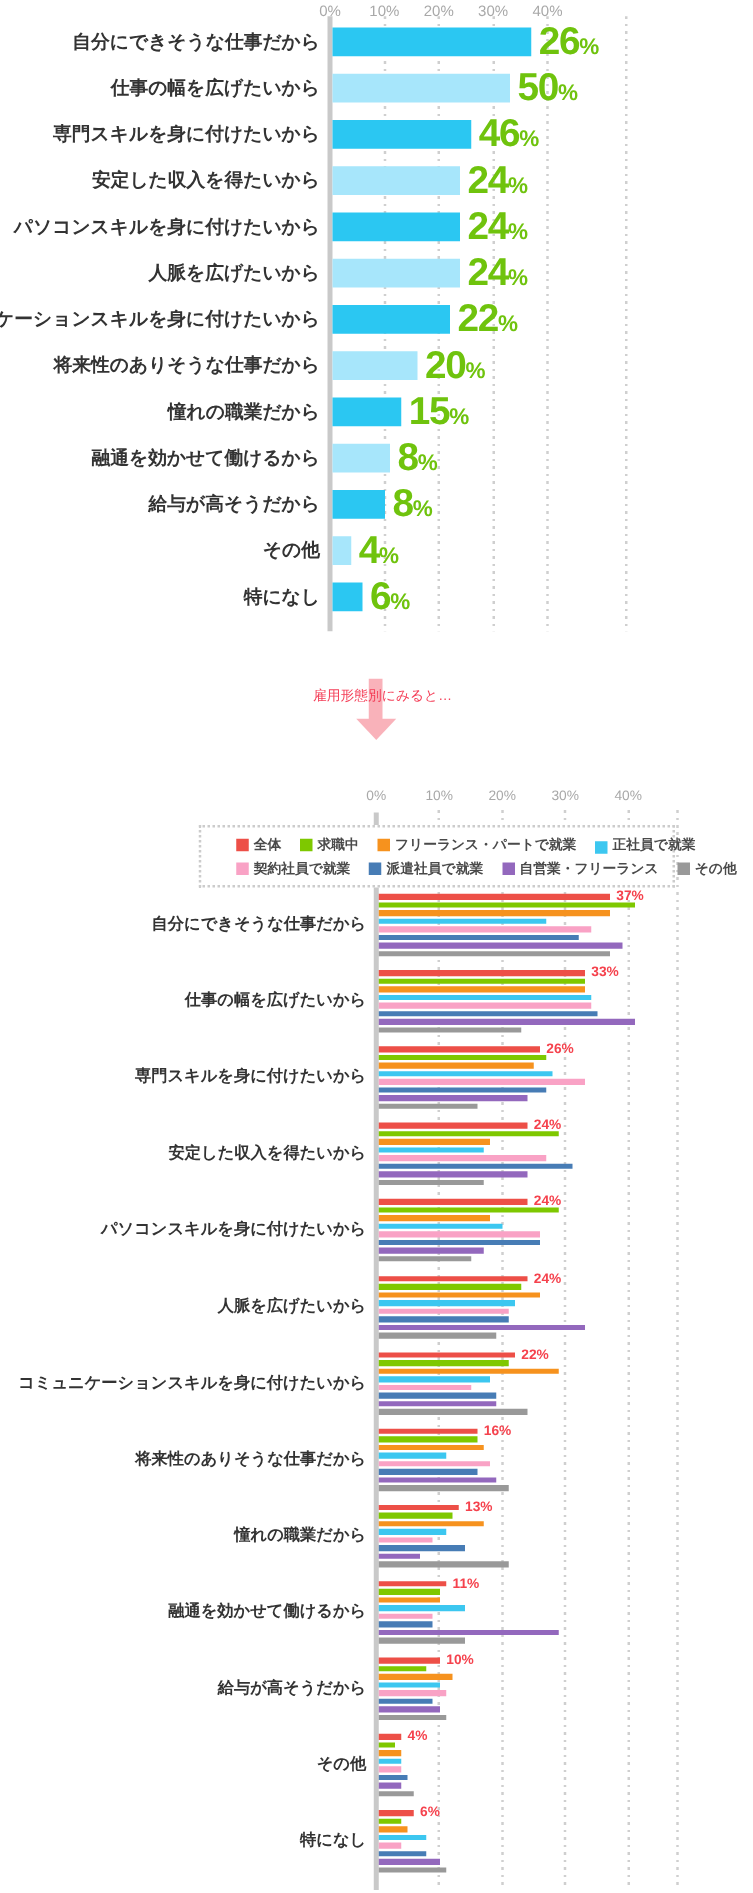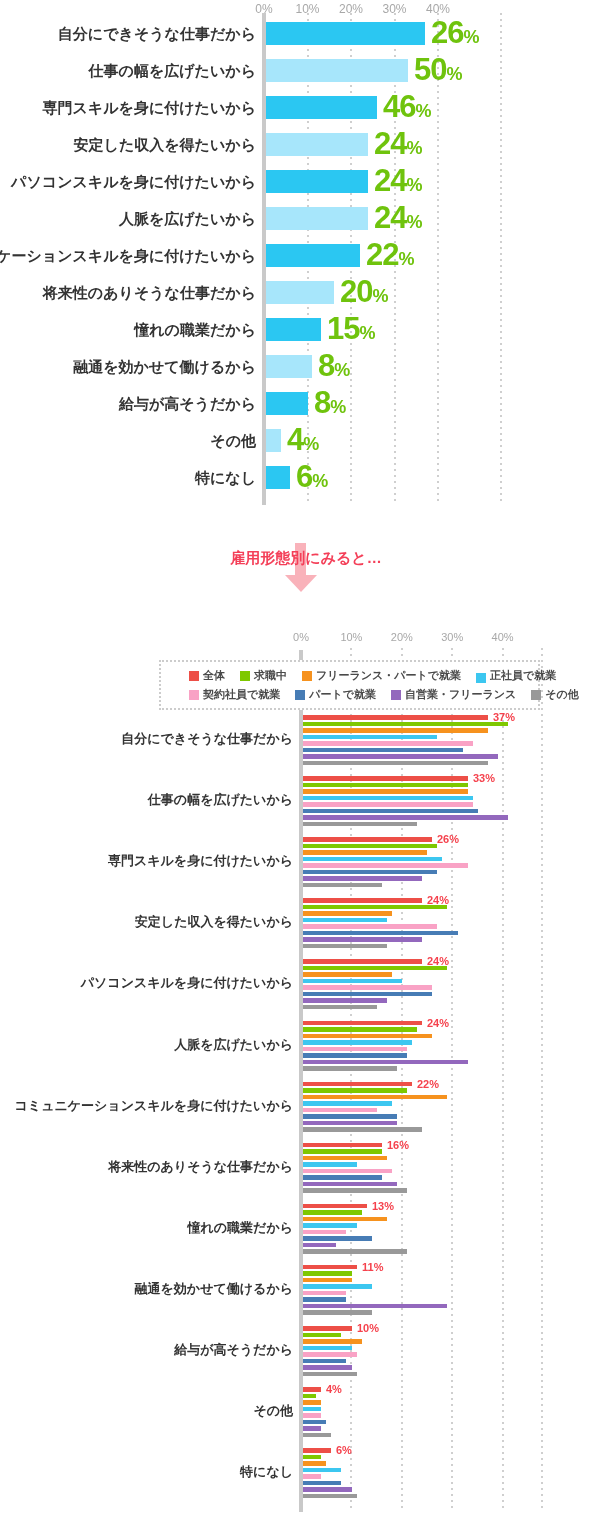--- a/index.html
+++ b/index.html
@@ -15,21 +15,21 @@
   .axis-v { position:absolute; width:4px; background:#c9c9c9; z-index:1; }
 
   
   .t-label { position:absolute; right:346px; font-size:15px; font-weight:bold; color:#333; white-space:nowrap; z-index:2; line-height:19px; }
   .t-bar   { position:absolute; left:266px; height:23px; z-index:1; }
   .t-val   { position:absolute; font-weight:bold; line-height:30px; white-space:nowrap; z-index:2; }
   .t-val .num { font-size:31px; letter-spacing:-1px; }
   .t-val .pct { font-size:18px; }
 
   
-  .divider-text { position:absolute; transform:translateX(-50%); font-size:15px; font-weight:bold; white-space:nowrap; z-index:3; }
+  .divider-text { position:absolute; transform:translateX(-50%); font-size:11px; font-weight:normal; white-space:nowrap; z-index:3; }
   .arrow-shaft  { position:absolute; z-index:2; }
   .arrow-head   { position:absolute; width:0; height:0; z-index:2;
                   border-left:16px solid transparent; border-right:16px solid transparent; }
 
   
   .legend { position:absolute; left:159px; top:660px; width:381px; background:#fff;
             border:2px dotted #cccccc; z-index:3; padding:6px 8px 6px 28px;
             display:flex; flex-direction:column; gap:4px; }
   .legend-row { display:flex; gap:15px; align-items:center; font-size:11px; font-weight:bold;
                 color:#4a4a4a; white-space:nowrap; }
@@ -122,21 +122,21 @@
             <span>正社員で就業</span>
           </span>
         </div>
       <div class="legend-row" id="legend-row-2">
           <span class="legend-item" style="color: rgb(74, 74, 74);">
             <span class="swatch" style="background: rgb(249, 162, 197);"></span>
             <span>契約社員で就業</span>
           </span>
           <span class="legend-item" style="color: rgb(74, 74, 74);">
             <span class="swatch" style="background: rgb(71, 124, 181);"></span>
-            <span>パートで就業</span>
+            <span>派遣社員で就業</span>
           </span>
           <span class="legend-item" style="color: rgb(74, 74, 74);">
             <span class="swatch" style="background: rgb(147, 104, 189);"></span>
             <span>自営業・フリーランス</span>
           </span>
           <span class="legend-item" style="color: rgb(74, 74, 74);">
             <span class="swatch" style="background: rgb(153, 153, 153);"></span>
             <span>その他</span>
           </span>
         </div>

